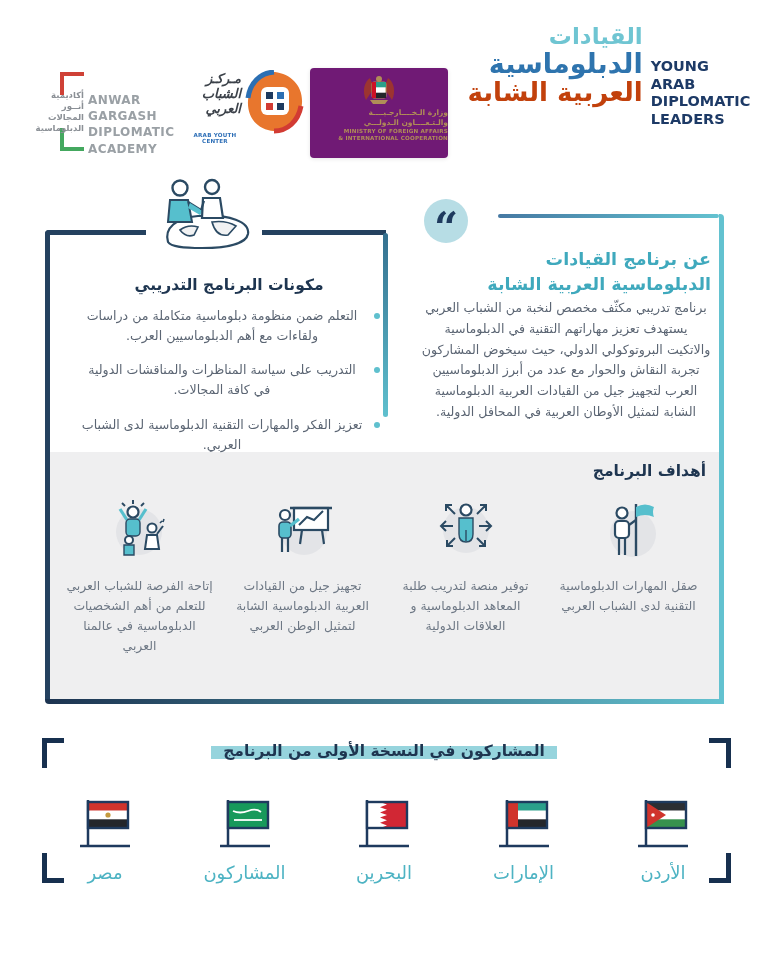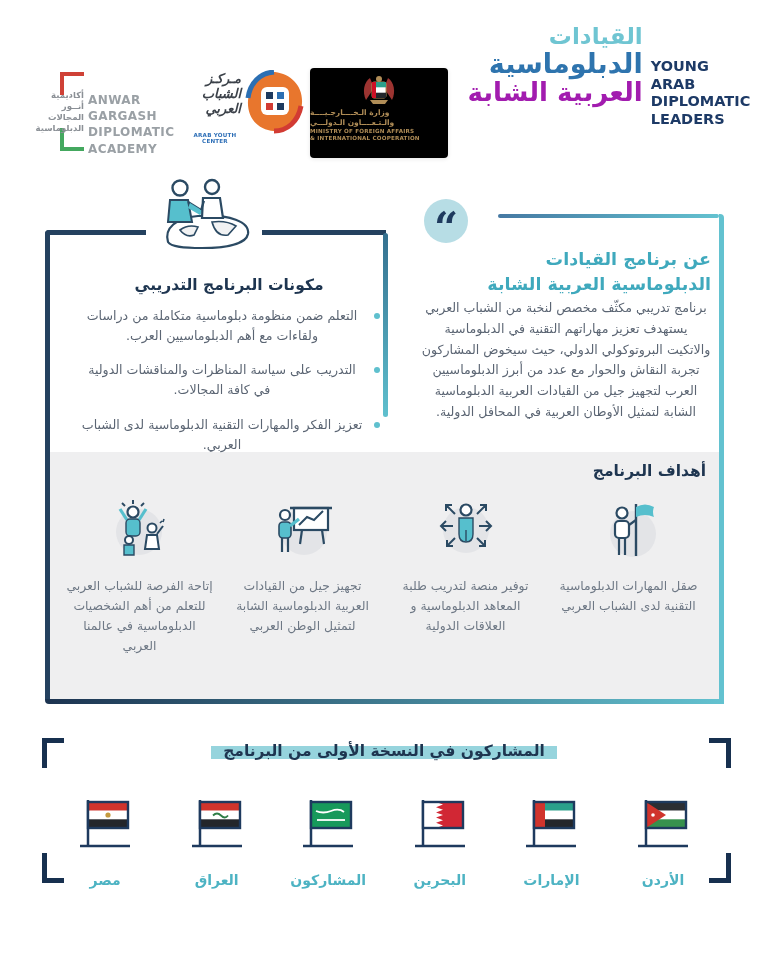--- a/index.html
+++ b/index.html
@@ -17,31 +17,31 @@
   .agda .en{position:absolute;left:48px;top:26px;font-size:12px;letter-spacing:.4px;
             line-height:1.35;color:#9aa0a5;font-weight:bold;}
 
   .ayc{left:185px;top:70px;width:122px;height:86px;}
   .ayc .ar{position:absolute;left:0;top:2px;width:56px;text-align:right;direction:rtl;
            font-size:13px;font-weight:bold;line-height:1.15;color:#3c424a;font-style:italic;}
   .ayc .en{position:absolute;left:0;top:62px;width:60px;text-align:center;
            font-size:5.6px;font-weight:bold;color:#2e6fb7;letter-spacing:.2px;}
   .ayc svg{position:absolute;left:60px;top:0;}
 
-  .mofa{left:310px;top:68px;width:138px;height:90px;background:#000000;border-radius:4px;
-        box-shadow:0 1px 4px rgba(0,0,0,.10);text-align:left;}
+  .mofa{left:310px;top:68px;width:138px;height:90px;background:#701a75;border-radius:4px;
+        box-shadow:0 1px 4px rgba(0,0,0,.10);text-align:right;}
   .mofa .ar{margin-top:40px;font-size:7.5px;line-height:1.3;color:#b08d57;direction:rtl;font-weight:bold;}
   .mofa .en{font-size:5.6px;line-height:1.4;color:#b08d57;font-weight:bold;letter-spacing:.2px;}
   .mofa svg{position:absolute;left:50px;top:6px;}
 
   .yadl{left:462px;top:24px;width:292px;height:116px;display:flex;direction:ltr;}
   .yadl .ar{width:182px;text-align:right;direction:rtl;font-weight:bold;line-height:1.08;}
   .yadl .ar .l1{font-size:23px;color:#6fc5d2;letter-spacing:1px;}
   .yadl .ar .l2{font-size:27px;color:#2e74ae;}
-  .yadl .ar .l3{font-size:26px;color:#a21caf;}
+  .yadl .ar .l3{font-size:26px;color:#c2410c;}
   .yadl .en{width:104px;margin-left:8px;margin-top:34px;font-size:14.5px;font-weight:bold;
             line-height:1.22;color:#1d3a66;}
 
   
   .bd{position:absolute;}
   .bd-left  {left:45px;top:230px;width:5px;height:470px;background:#24415f;border-radius:4px 0 0 0;}
   .bd-top-a {left:45px;top:230px;width:101px;height:5px;background:#24415f;border-radius:4px 0 0 0;}
   .bd-top-b {left:262px;top:230px;width:124px;height:5px;background:#24415f;}
   .col-divider{left:383px;top:233px;width:5px;height:184px;border-radius:4px;
                background:linear-gradient(#35708f,#5fc0ce);}
@@ -80,21 +80,21 @@
   .bk-tl{left:42px;top:738px;border-top:5px solid #17304f;border-left:5px solid #17304f;}
   .bk-tr{left:709px;top:738px;border-top:5px solid #17304f;border-right:5px solid #17304f;}
   .bk-bl{left:42px;top:853px;border-bottom:5px solid #17304f;border-left:5px solid #17304f;}
   .bk-br{left:709px;top:853px;border-bottom:5px solid #17304f;border-right:5px solid #17304f;}
   .part-title{left:0;right:0;top:741px;text-align:center;}
   .part-title span{display:inline-block;padding:1px 12px;font-size:15.5px;font-weight:bold;color:#1e3550;
        direction:rtl;
        background:linear-gradient(to bottom,transparent 24%,#96d4dd 24%,#96d4dd 92%,transparent 92%);}
   .flags-row{left:62px;top:798px;width:644px;display:flex;direction:rtl;justify-content:space-between;}
   .country{width:86px;text-align:center;}
-  .country .name{margin-top:18px;font-size:14px;font-weight:bold;color:#4db3c3;direction:rtl;}
+  .country .name{margin-top:8px;font-size:18px;font-weight:normal;color:#4db3c3;direction:rtl;}
 </style>
 </head>
 <body>
 
 <div class="page">
 
   <div class="abs agda">
     <div class="bk bk-red"></div>
     <div class="bk bk-green"></div>
     <div class="ar">
@@ -346,32 +346,20 @@
         <line x1="4" y1="48" x2="54" y2="48" stroke="#1e3a5e" stroke-width="2.5"></line>
         <line x1="12" y1="2" x2="12" y2="48" stroke="#1e3a5e" stroke-width="2.5"></line>
         <rect x="12" y="4" width="40" height="26" fill="#17995b"></rect>
         <path d="M17,13 q7,3 15,0 t13,1" fill="none" stroke="#ffffff" stroke-width="1.8"></path>
         <line x1="18" y1="22" x2="46" y2="22" stroke="#ffffff" stroke-width="1.8"></line>
         <rect x="12" y="4" width="40" height="26" fill="none" stroke="#1e3a5e" stroke-width="2.4"></rect>
       </svg>
       <div class="name">المشاركون</div>
     </div>
 
-    <div class="country">
-      <svg width="58" height="52" viewBox="0 0 58 52">
-        <line x1="4" y1="48" x2="54" y2="48" stroke="#1e3a5e" stroke-width="2.5"></line>
-        <line x1="12" y1="2" x2="12" y2="48" stroke="#1e3a5e" stroke-width="2.5"></line>
-        <rect x="12" y="4" width="40" height="8.7" fill="#d0342c"></rect>
-        <rect x="12" y="12.7" width="40" height="8.6" fill="#ffffff"></rect>
-        <rect x="12" y="21.3" width="40" height="8.7" fill="#23262b"></rect>
-        <path d="M25,17.5 q4,-4 8,0 t7,0" fill="none" stroke="#2e7d46" stroke-width="1.8"></path>
-        <rect x="12" y="4" width="40" height="26" fill="none" stroke="#1e3a5e" stroke-width="2.4"></rect>
-      </svg>
-      <div class="name">العراق</div>
-    </div>
 
     <div class="country">
       <svg width="58" height="52" viewBox="0 0 58 52">
         <line x1="4" y1="48" x2="54" y2="48" stroke="#1e3a5e" stroke-width="2.5"></line>
         <line x1="12" y1="2" x2="12" y2="48" stroke="#1e3a5e" stroke-width="2.5"></line>
         <rect x="12" y="4" width="40" height="8.7" fill="#d0342c"></rect>
         <rect x="12" y="12.7" width="40" height="8.6" fill="#ffffff"></rect>
         <rect x="12" y="21.3" width="40" height="8.7" fill="#23262b"></rect>
         <circle cx="32" cy="17" r="2.6" fill="#c49a3f"></circle>
         <rect x="12" y="4" width="40" height="26" fill="none" stroke="#1e3a5e" stroke-width="2.4"></rect>

